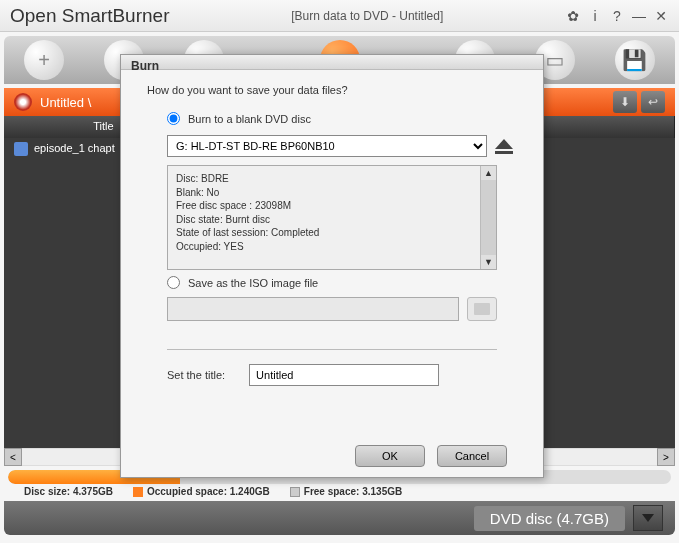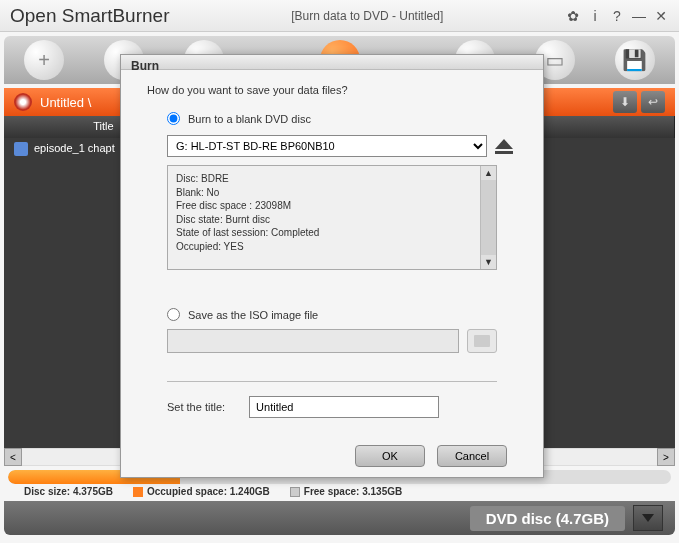--- a/index.html
+++ b/index.html
@@ -39,21 +39,21 @@
 
 .progress { height: 14px; margin: 4px 8px 2px; background: #ddd; border-radius: 7px; overflow: hidden; position: relative; }
 .progress-fill { height: 100%; width: 26%; background: linear-gradient(#ffb040, #ff8010); border-radius: 7px 0 0 7px; }
 
 .stats { font-size: 10px; color: #333; padding: 0 24px; display: flex; gap: 20px; }
 .sq { display: inline-block; width: 10px; height: 10px; margin-right: 4px; vertical-align: middle; }
 .sq.orange { background: #ff8020; }
 .sq.gray { background: #ccc; border: 1px solid #999; }
 
 .footer { height: 34px; background: linear-gradient(#777, #555); margin: 4px; border-radius: 0 0 6px 6px; display: flex; align-items: center; justify-content: flex-end; padding: 0 12px; gap: 8px; }
-.footer-label { background: #888; color: #fff; padding: 4px 16px; border-radius: 3px; font-size: 15px; font-weight: bold; }
+.footer-label { background: #888; color: #fff; padding: 4px 16px; border-radius: 3px; font-size: 15px; font-weight: normal; }
 .footer-dd { width: 30px; height: 26px; background: linear-gradient(#666, #444); border: 1px solid #333; display: flex; align-items: center; justify-content: center; cursor: pointer; }
 
 
 .modal { position: absolute; left: 120px; top: 54px; width: 424px; height: 424px; background: #f5f5f5; border: 1px solid #999; box-shadow: 2px 2px 8px rgba(0,0,0,0.3); }
 .modal-title { height: 15px; background: linear-gradient(#f0f0f0, #d8d8d8); border-bottom: 1px solid #bbb; padding: 4px 10px; font-size: 12px; font-weight: bold; color: #333; }
 .modal-body { padding: 14px 26px; font-size: 11px; color: #333; }
 .modal-q { margin-bottom: 16px; }
 .radio-row { display: flex; align-items: center; gap: 8px; margin: 8px 0 8px 20px; }
 .radio-row input { cursor: pointer; }
 .drive-row { display: flex; align-items: center; gap: 4px; margin-left: 20px; }
@@ -173,21 +173,21 @@
       <div>Disc state: Burnt disc</div>
       <div>State of last session: Completed</div>
       <div>Occupied: YES</div>
       <div class="disc-info-scroll">
         <div class="scroll-arr">▲</div>
         <div class="scroll-thumb"></div>
         <div class="scroll-arr">▼</div>
       </div>
     </div>
 
-    <div class="radio-row" style="margin-top:38px;">
+    <div class="radio-row" style="margin-top:6px;">
       <input type="radio" style="">
       <span>Save as the ISO image file</span>
     </div>
     <div class="iso-path">
       <div class="iso-input"></div>
       <div class="iso-browse">
           <div class="iso-folder"></div>
         </div>
     </div>
 

